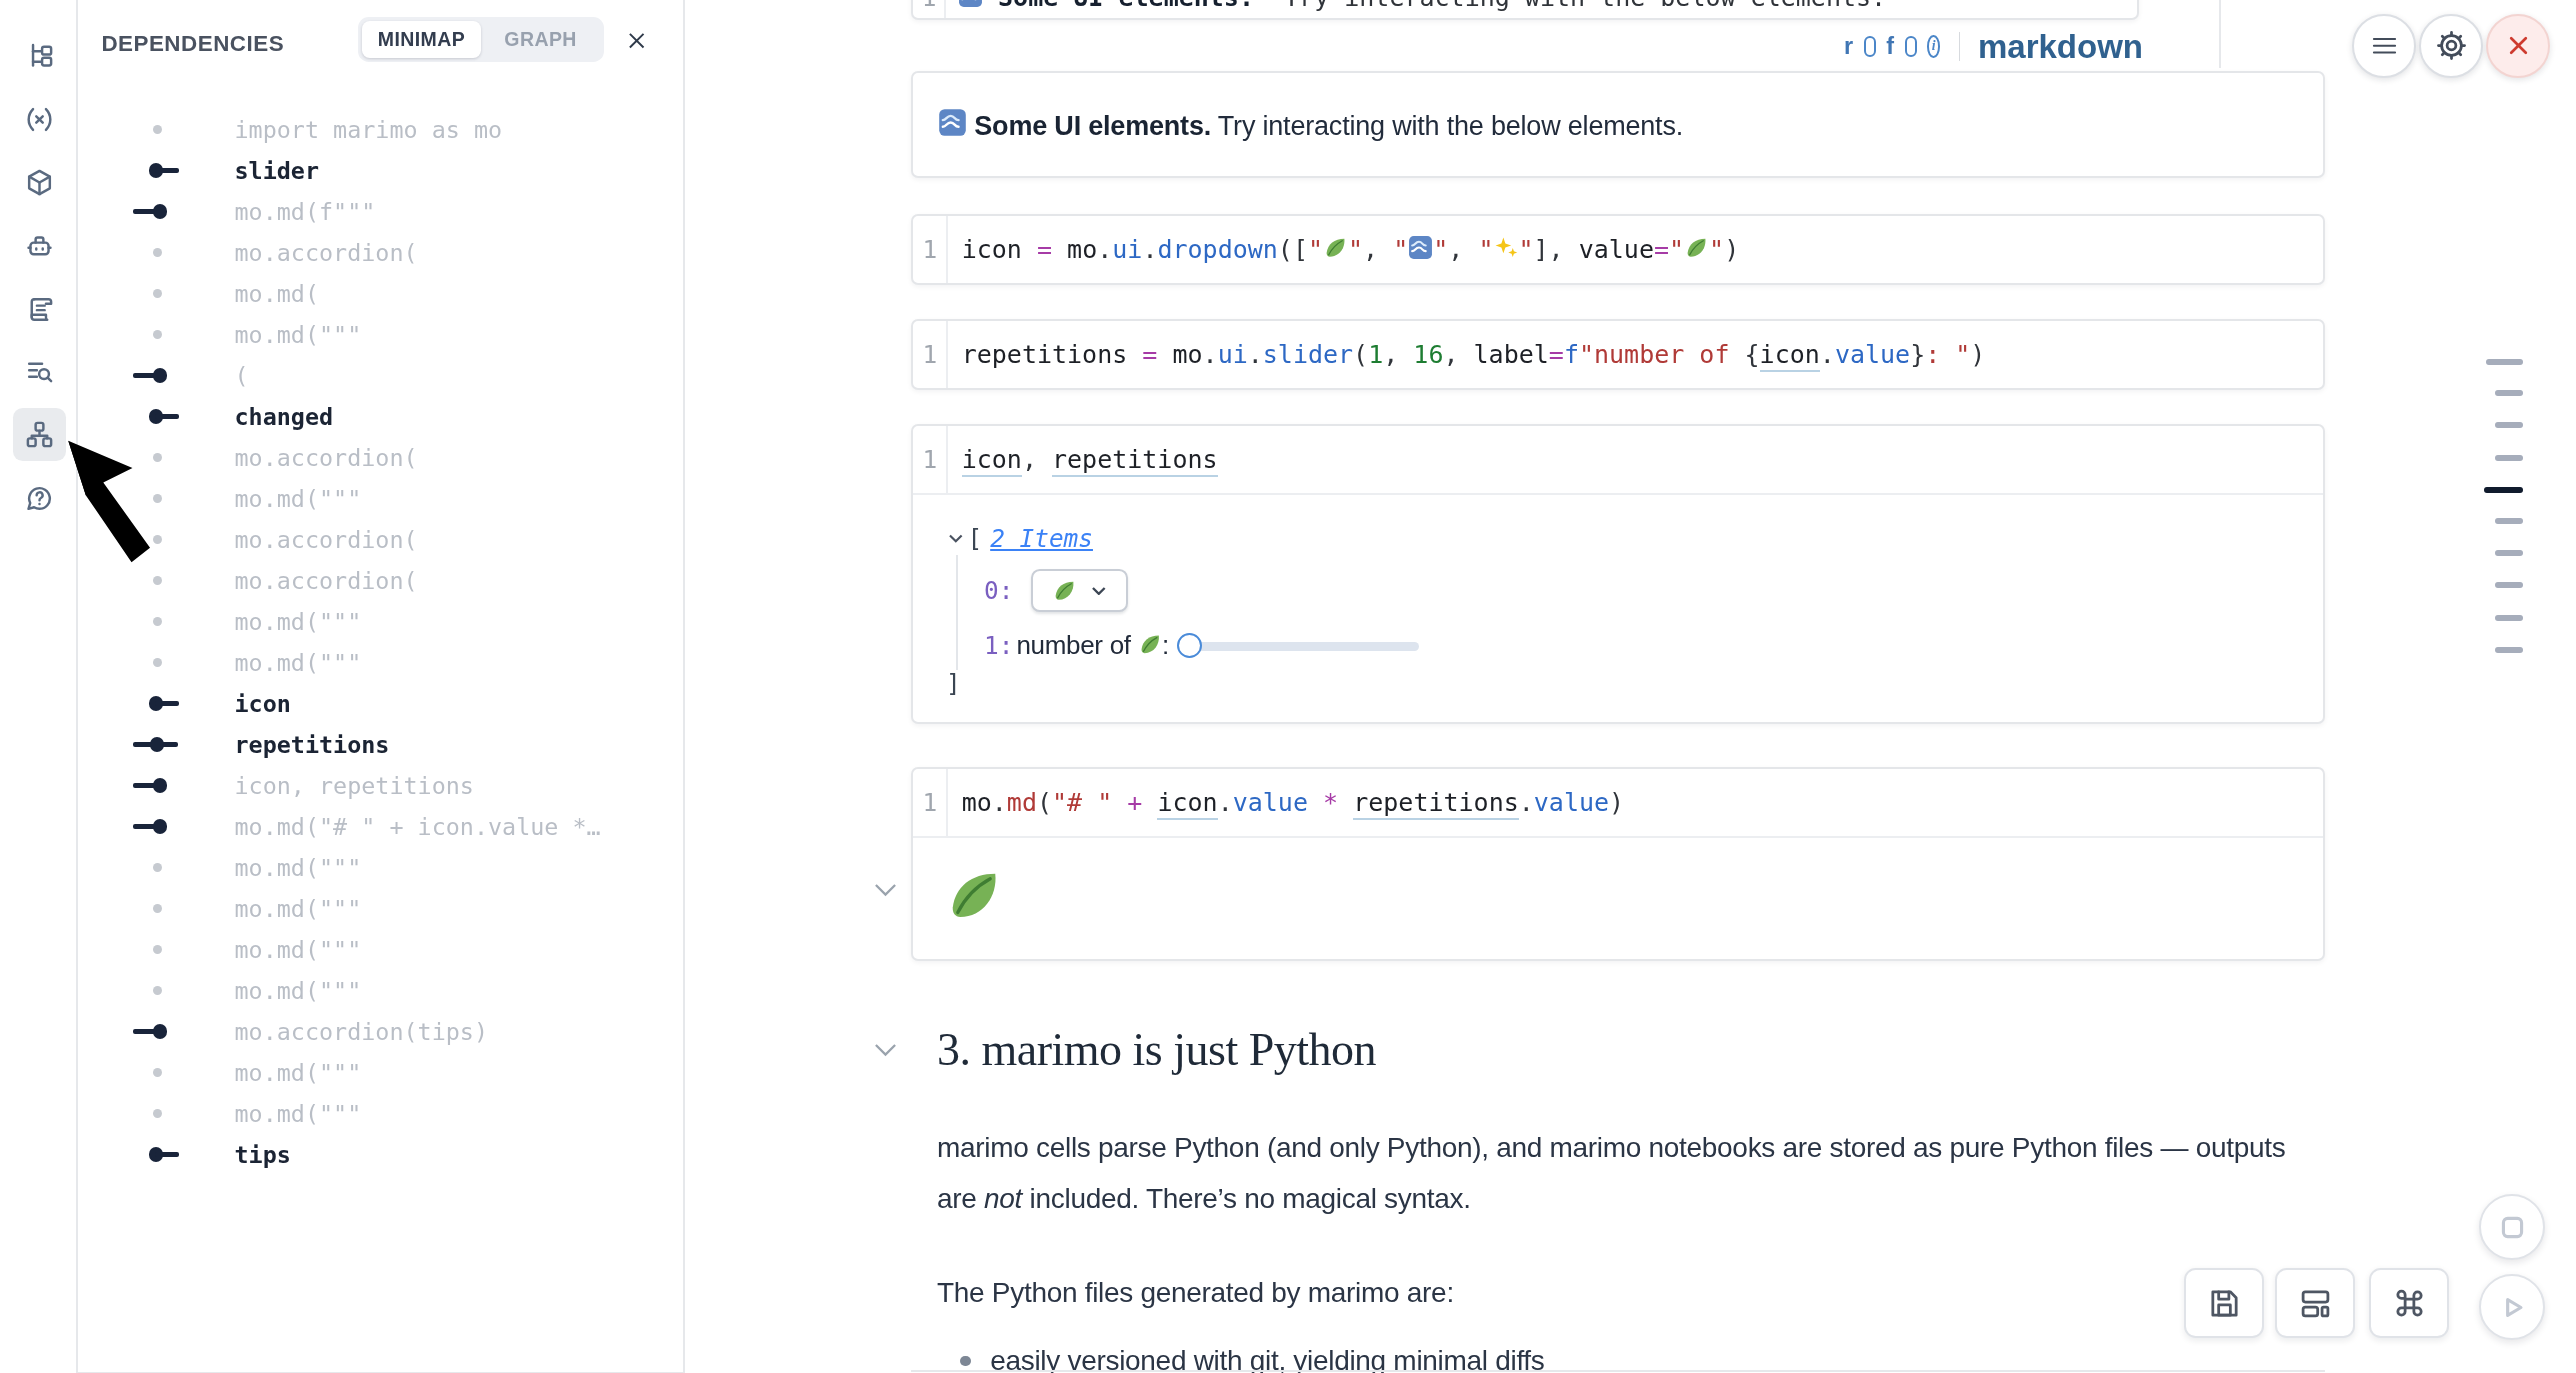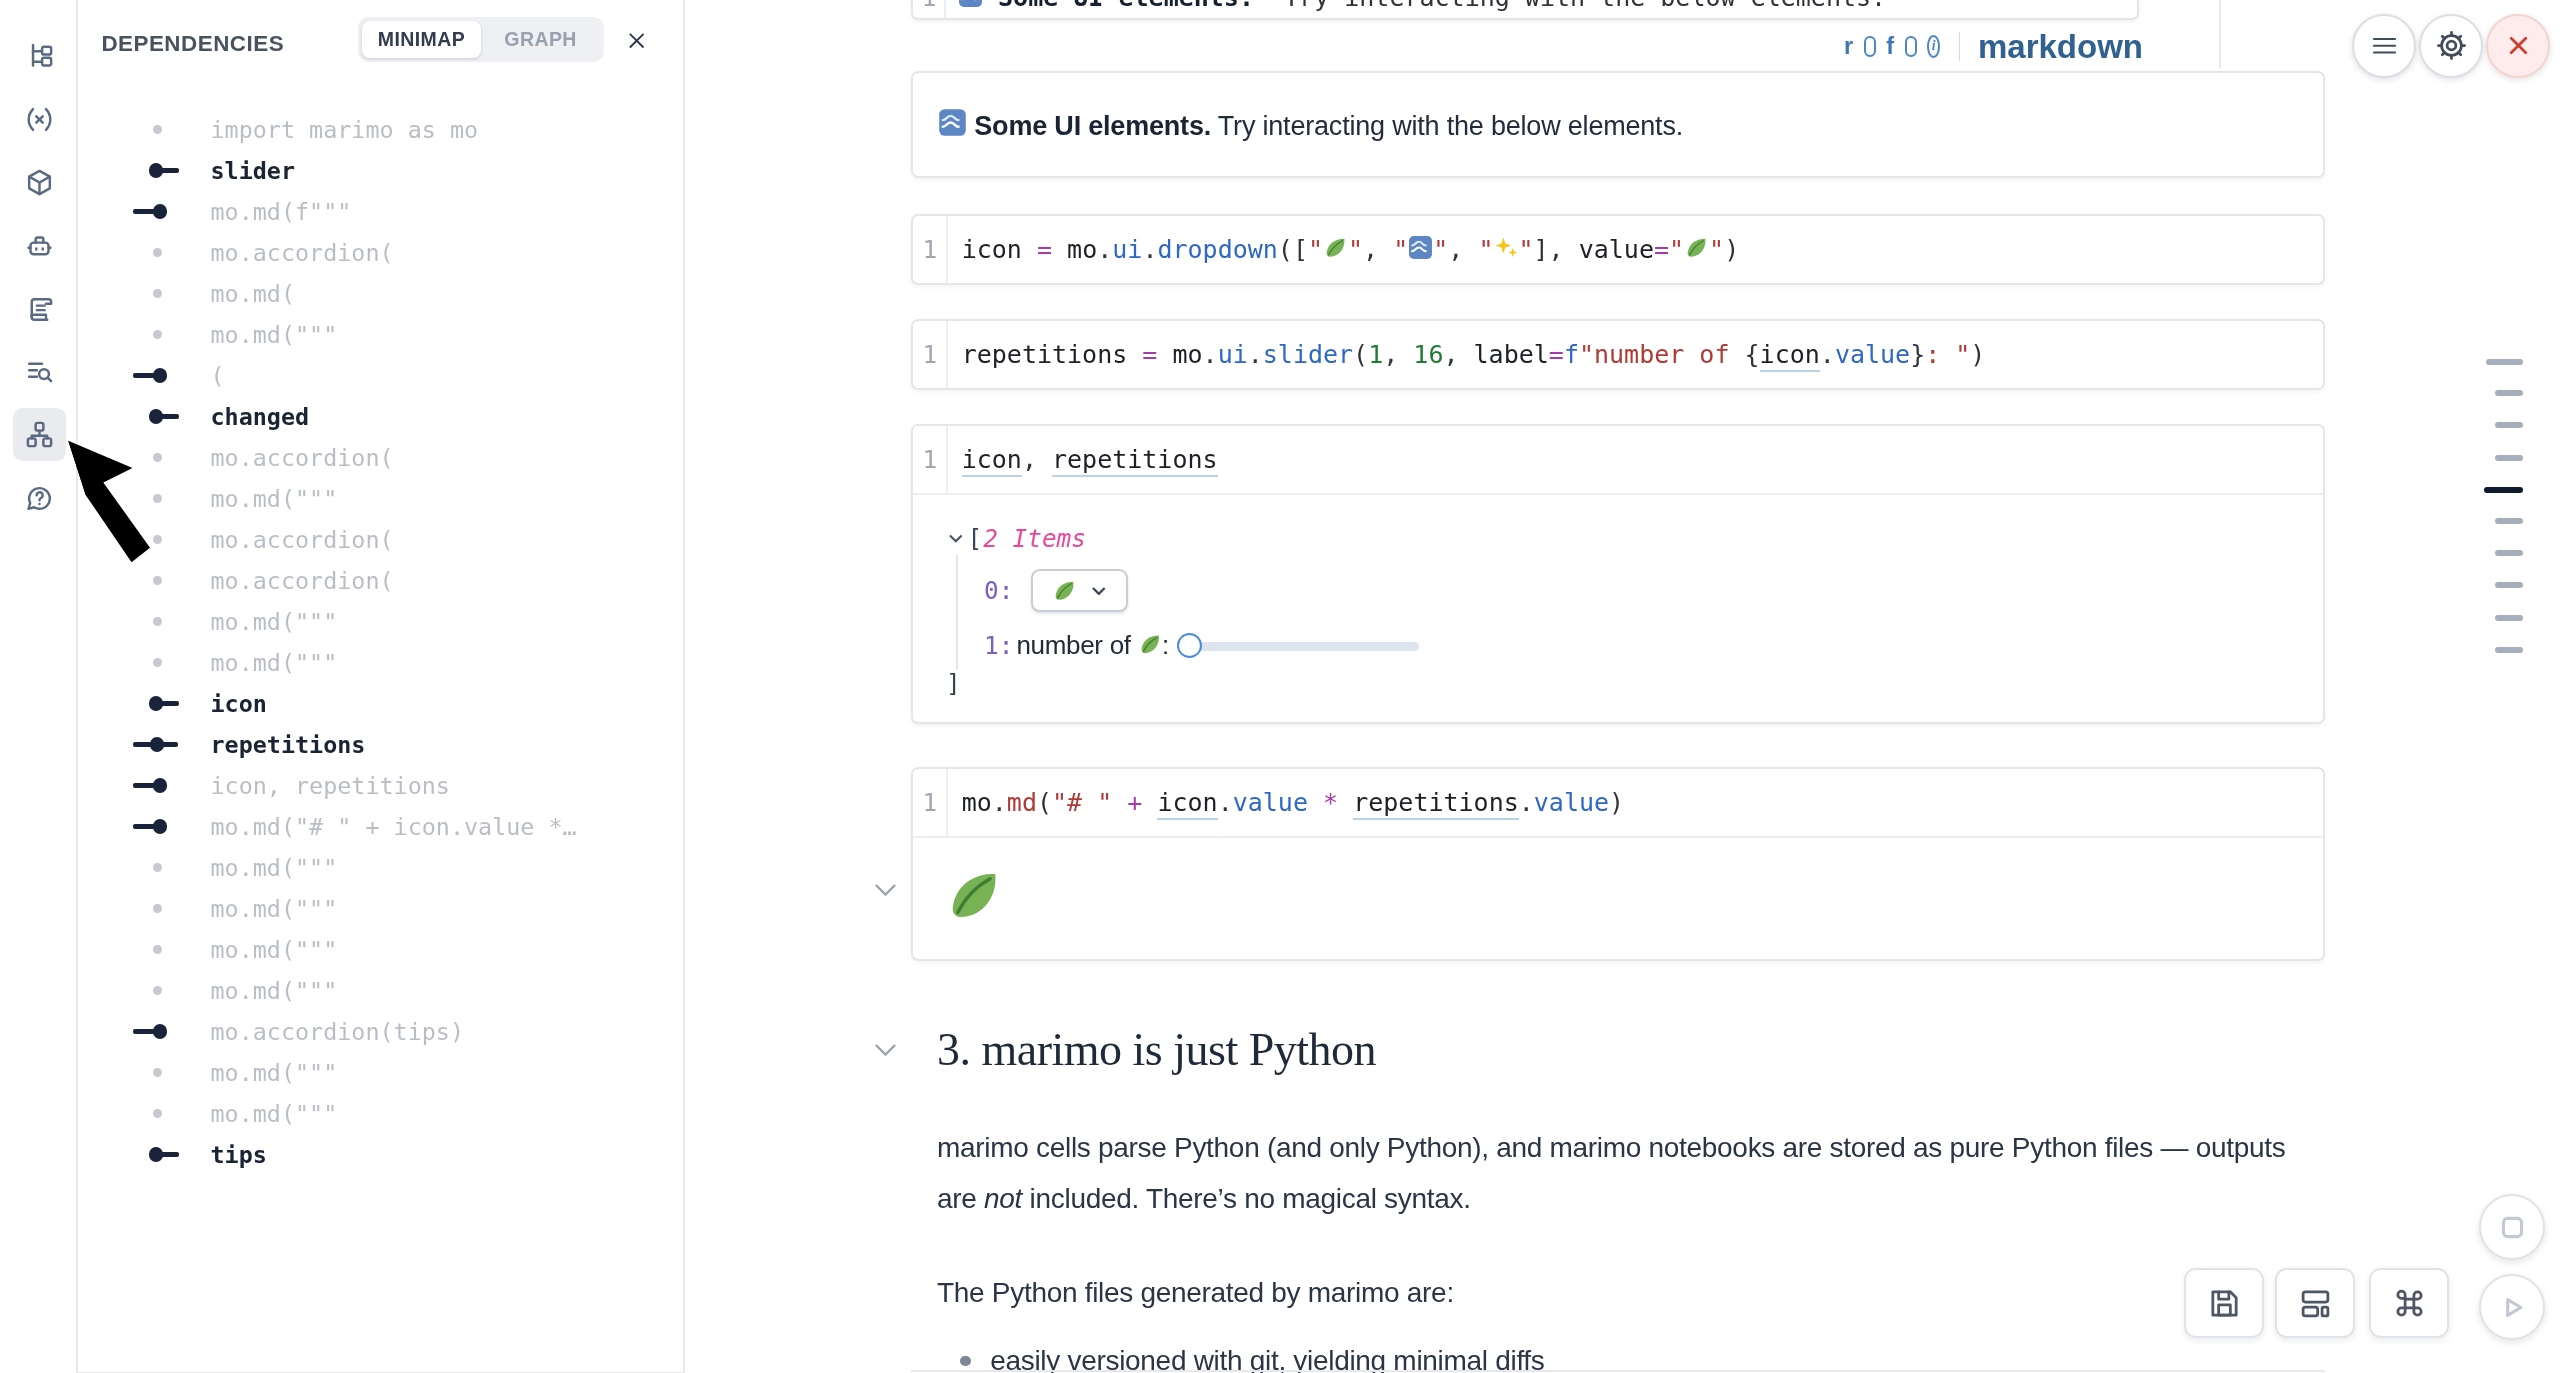--- a/index.html
+++ b/index.html
@@ -23,21 +23,21 @@
   #seg { position:absolute; left:280px; top:16.6px; width:246px; height:45px; background:#eef0f4;
     border-radius:10.7px; display:flex; align-items:center; padding:3.9px; }
   .seg-tab { flex:1; height:37px; border-radius:7.8px; display:flex; align-items:center; justify-content:center;
     font-size:19.5px; font-weight:700; color:#98a1ae; letter-spacing:0.4px; }
   .seg-tab.active { background:#fff; color:#333d4f; box-shadow:0 1px 2.9px rgba(20,30,50,.18); }
   #panel-close { position:absolute; left:539px; top:21.5px; width:39px; height:39px; display:flex;
     align-items:center; justify-content:center; }
   #panel-close svg { width:23.4px; height:23.4px; stroke:#2f3a4a; stroke-width:2; }
 
   #minimap-list { position:absolute; left:0; top:109px; width:605px; }
-  .mrow { display:flex; align-items:center; height:41px; font-family:"DejaVu Sans Mono", monospace; font-size:23.4px; }
+  .mrow { display:flex; align-items:center; height:41px; font-family:"DejaVu Sans Mono", monospace; font-size:23.4px;gap:24px; }
   .mk { position:relative; width:59px; height:41px; margin-left:55px; flex:none; }
   .mk i { position:absolute; display:block; }
   .mk .dot  { left:19.5px; top:15.6px; width:9.8px; height:9.8px; border-radius:50%; background:#c6cad0; }
   .mk .big  { width:14.6px; height:14.6px; border-radius:50%; background:#19243a; top:13px; }
   .mk .bar  { height:4.9px; background:#19243a; top:18px; border-radius:2px; }
   .mtxt { margin-left:18.5px; white-space:pre; color:#b9bec6; }
   .mrow.defined .mtxt { color:#1b2434; font-weight:700; }
 
   
   .cell { position:absolute; background:#fff; border:2px solid #e4e6e9; border-radius:7px;
@@ -86,21 +86,21 @@
   #code1 { left:911px; top:214px; width:1414px; height:71px; }
   #code2 { left:911px; top:319px; width:1414px; height:71px; }
   #code3 { left:911px; top:424px; width:1414px; height:300px; }
   #code4 { left:911px; top:767px; width:1414px; height:194px; }
 
   
   #tree { position:relative; height:226px; font-family:"DejaVu Sans Mono", monospace; font-size:24.4px; color:#3a4552; }
   #tree .guide { position:absolute; left:43px; top:60px; height:115px; width:2px; background:#e3e6ea; }
   #tree-bracket { position:absolute; left:35px; top:29px; display:flex; align-items:center; }
   #tree-bracket svg { width:15.6px; height:10.7px; stroke:#4a5260; stroke-width:2.2; fill:none; margin-right:3.9px; }
-  #tree-items-count { color:#ec4899; font-style:italic; margin-left:1px; }
+  #tree-items-count { color:#3b82f6; font-style:italic; margin-left:8px;text-decoration:underline; }
   .tree-idx { color:#7a5fc0; }
   #row0 { position:absolute; left:71px; top:74px; display:flex; align-items:center; }
   #dropdown { margin-left:17.6px; width:97px; height:43px; background:#fff; border:2px solid #c9ced6;
     border-radius:8.8px; box-shadow:0 2px 2.9px rgba(20,30,50,.12); display:flex; align-items:center;
     justify-content:center; gap:13.7px; }
   #dropdown .em svg { width:25px; height:25px; }
   #dropdown svg.chev { width:15.6px; height:9.8px; stroke:#3c4654; stroke-width:2.4; fill:none; }
   #row1 { position:absolute; left:71px; top:135px; display:flex; align-items:center; }
   #slider-label { font-family:"Liberation Sans", sans-serif; font-size:26px; color:#222b3a; margin-left:3px; letter-spacing:-0.3px; }
   #slider-label .em svg { width:24.4px; height:24.4px; }

